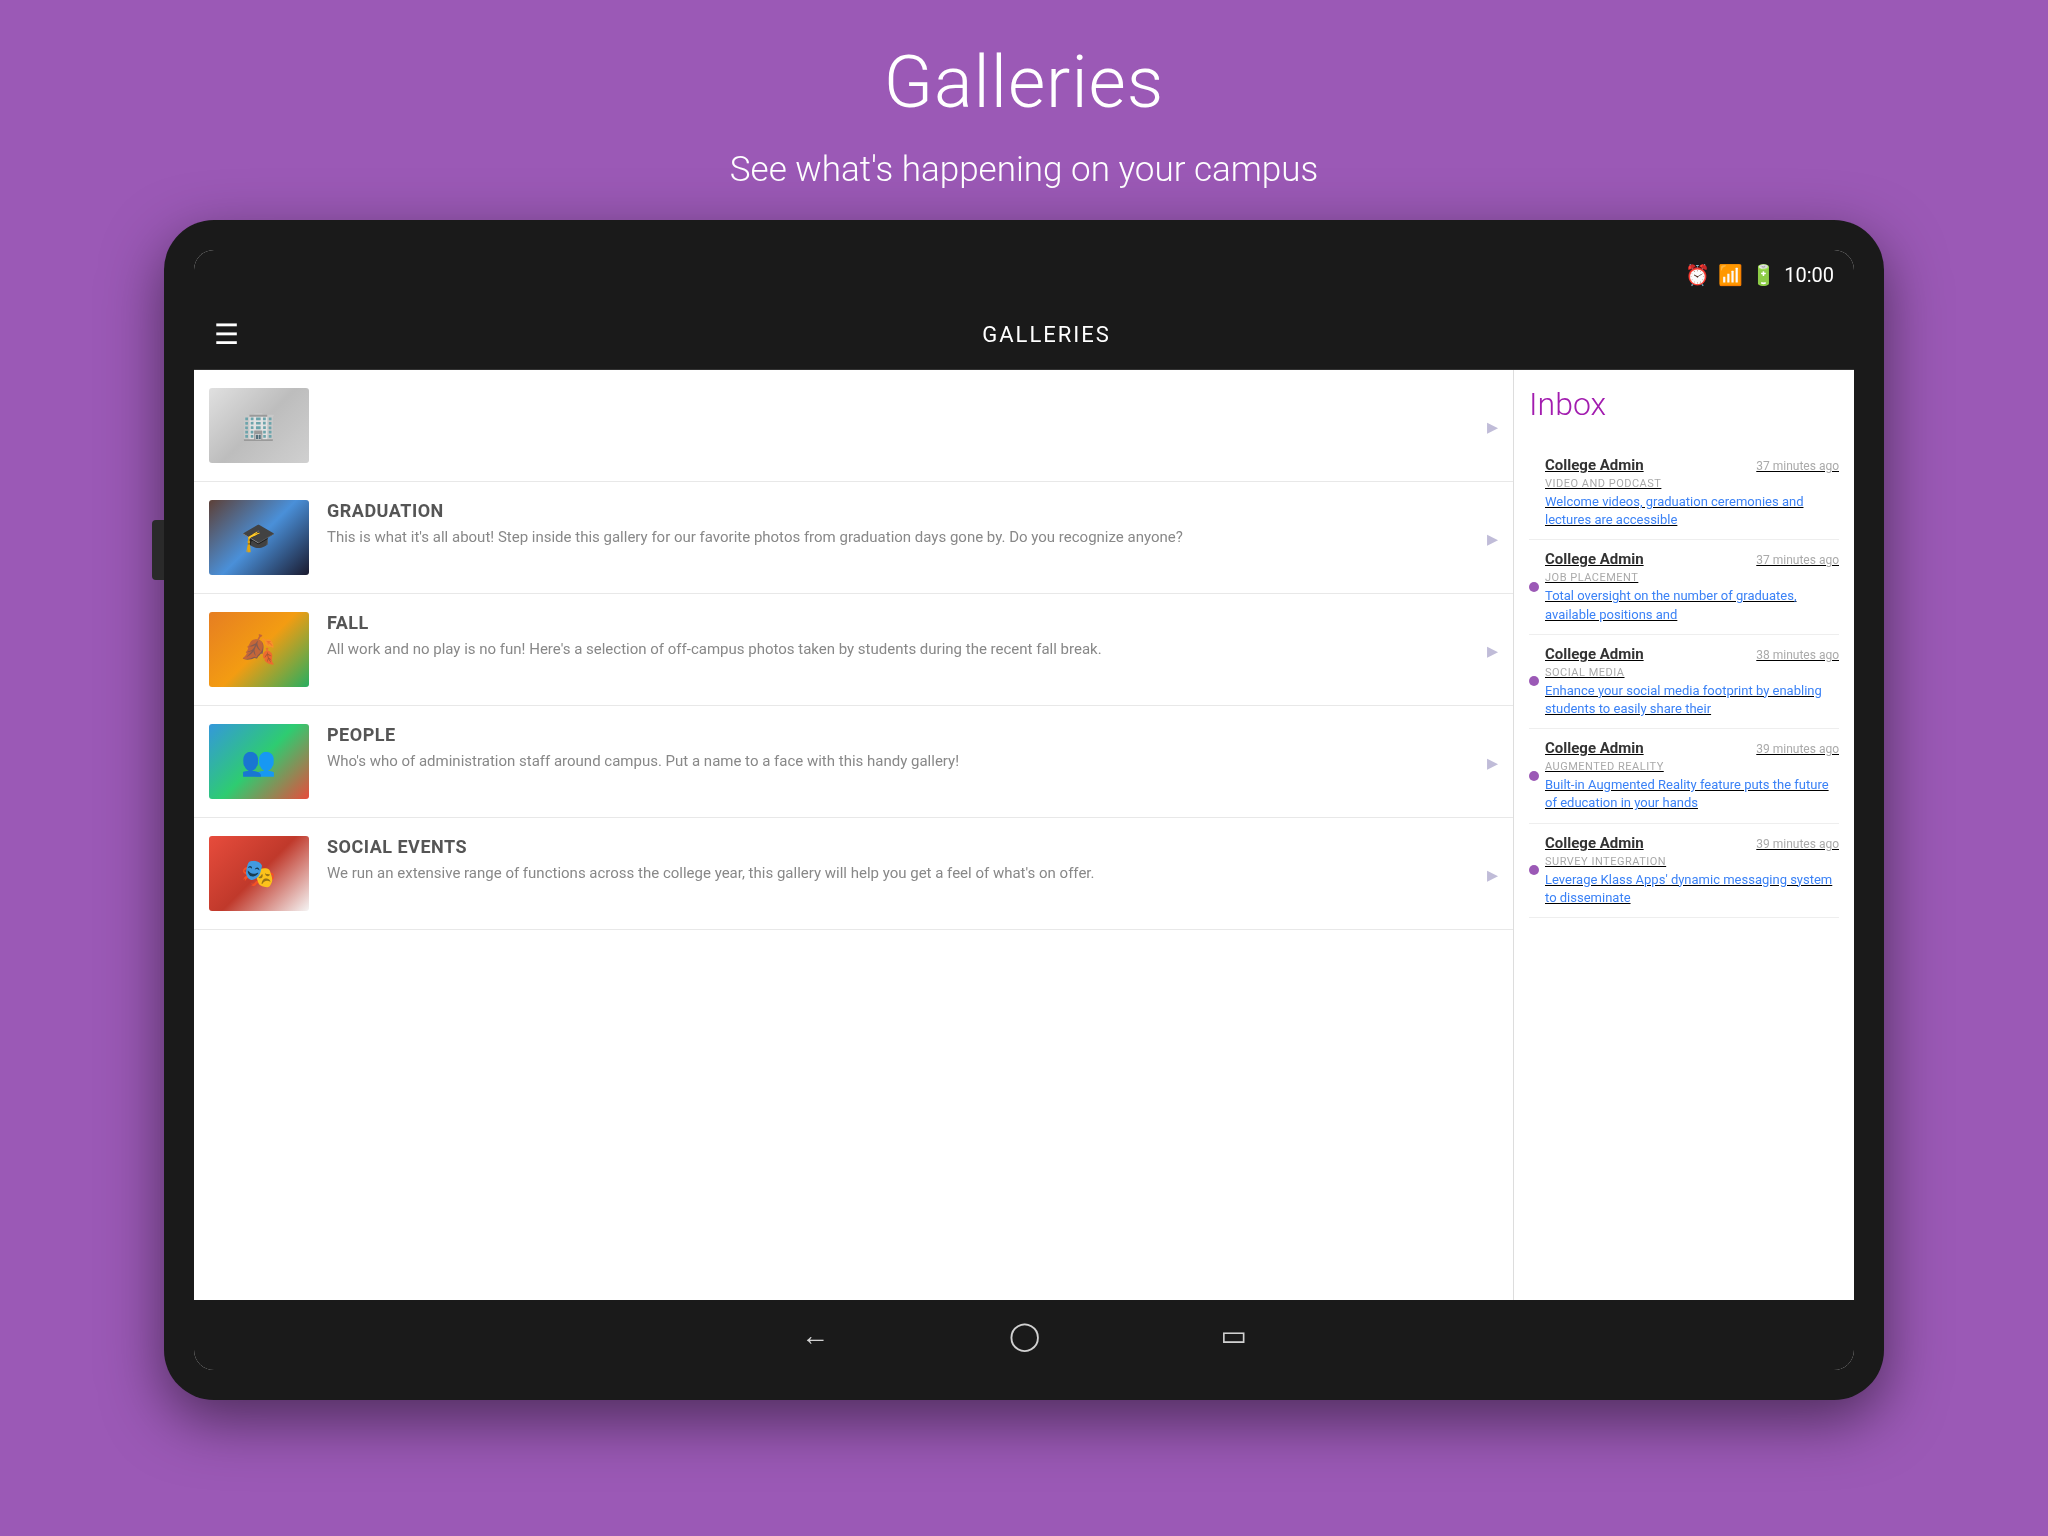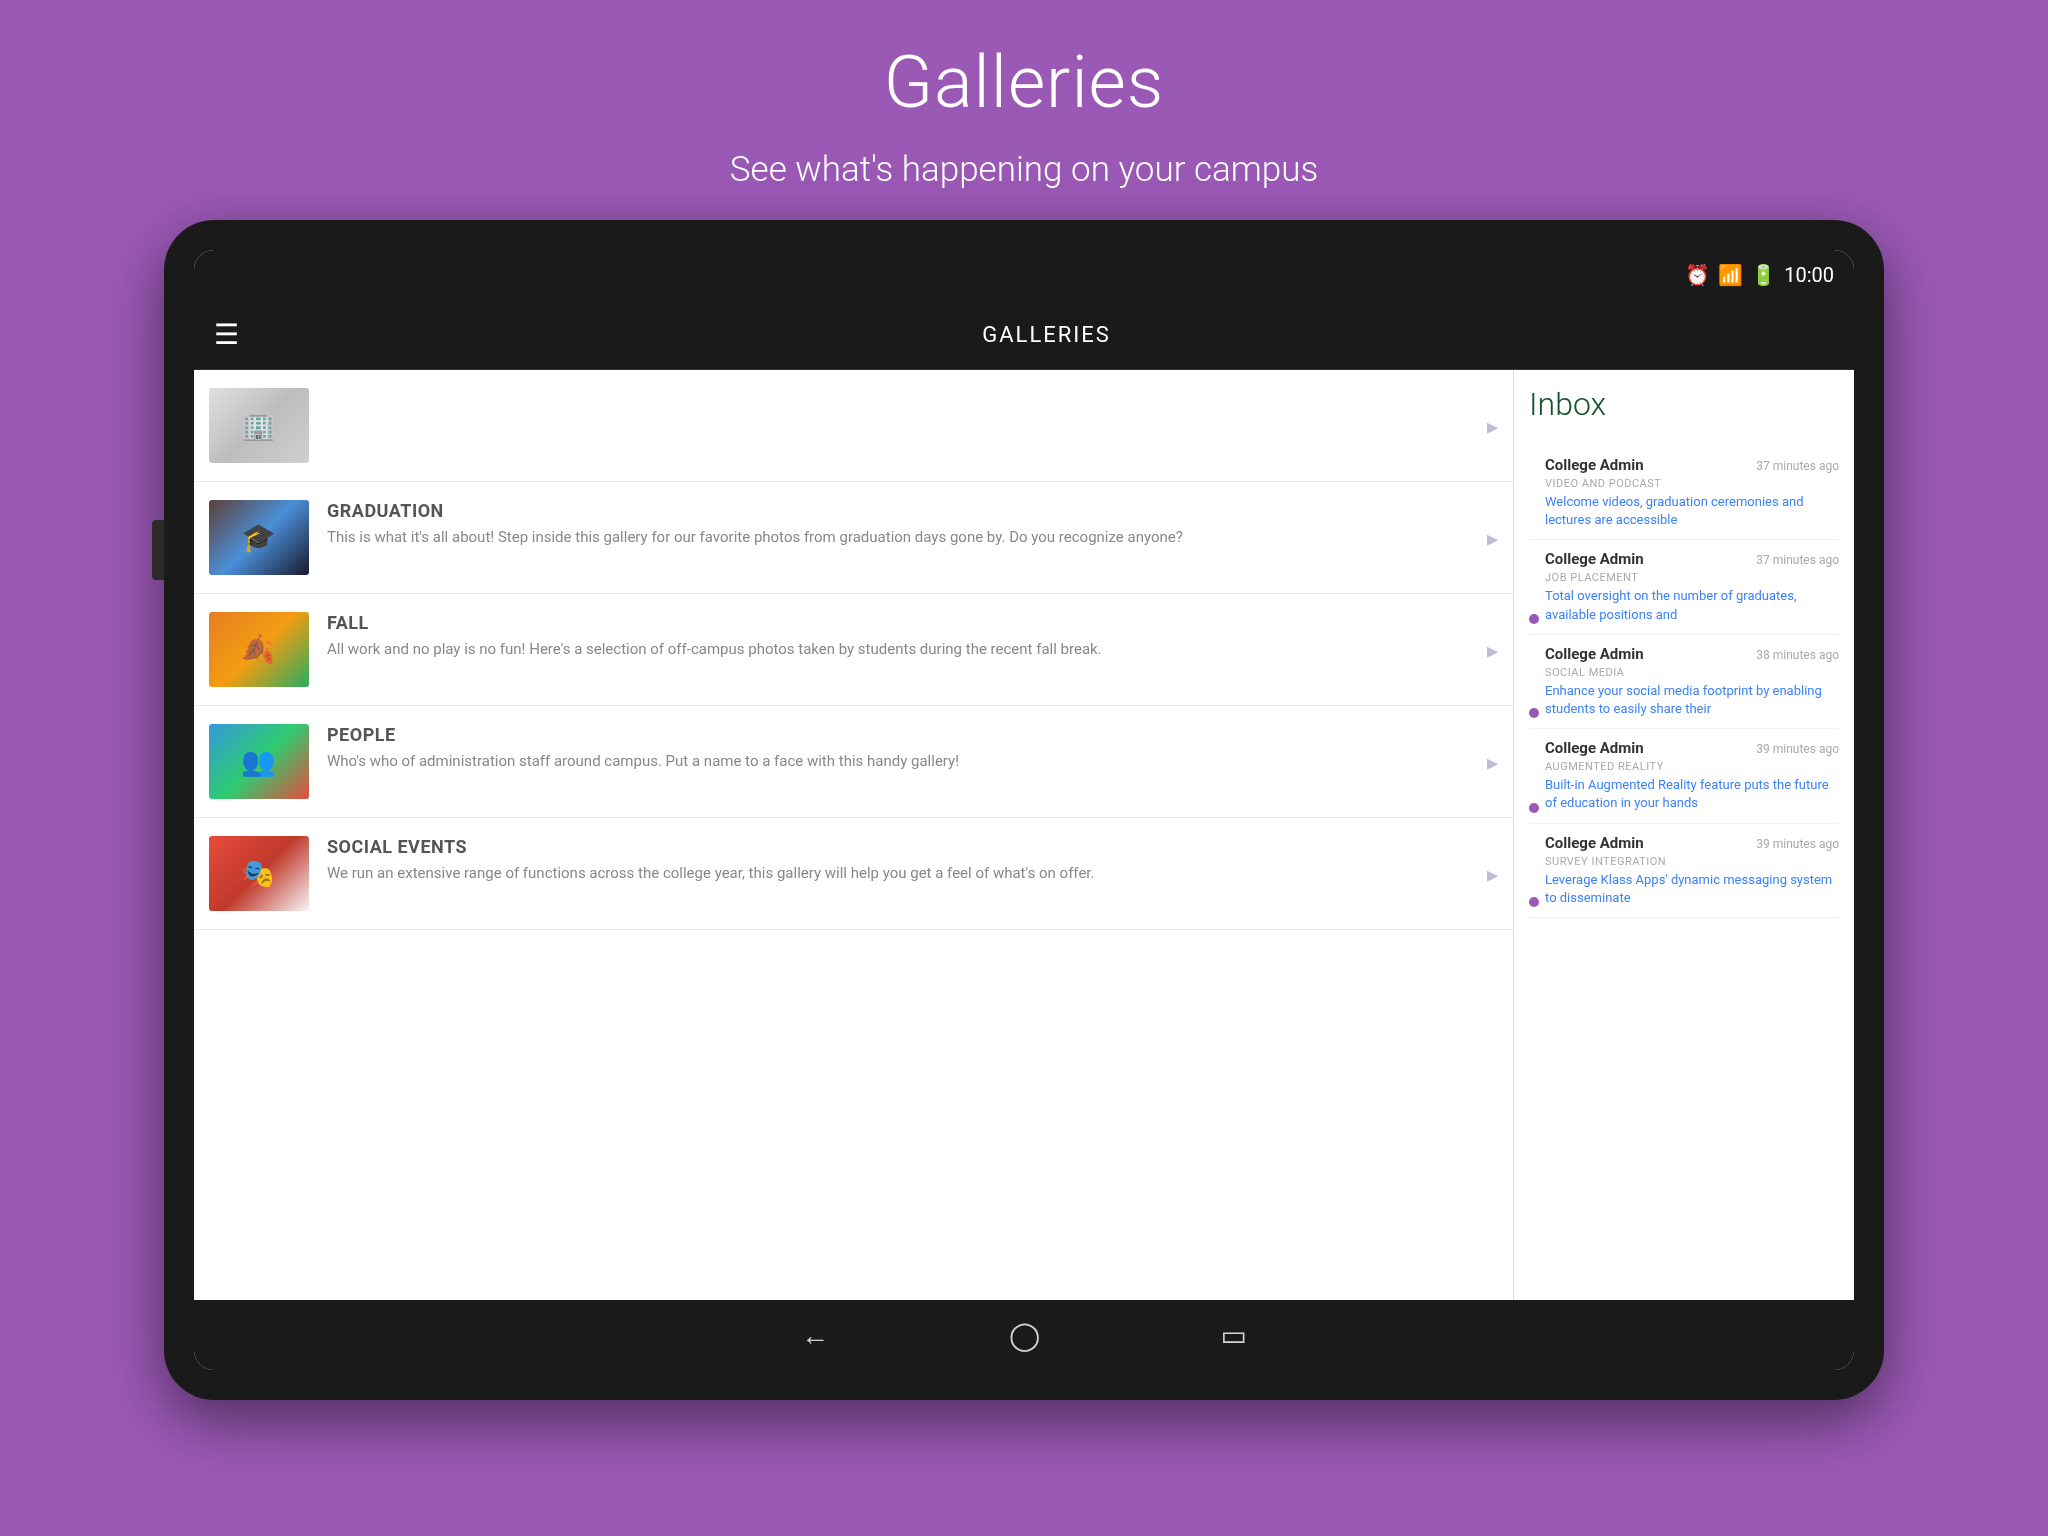--- a/index.html
+++ b/index.html
@@ -161,21 +161,21 @@
     .inbox-panel {
       width: 340px;
       background: white;
       overflow-y: auto;
       padding: 15px;
       flex-shrink: 0;
     }
     .inbox-title {
       font-size: 32px;
       font-weight: 300;
-      color: #14532d;
+      color: #a21caf;
       margin-bottom: 15px;
       padding-bottom: 8px;
     }
     .inbox-item {
       border-bottom: 1px solid #eee;
       padding: 10px 0;
     }
     .inbox-item-header {
       display: flex;
       justify-content: space-between;
@@ -209,21 +209,22 @@
       width: 10px;
       height: 10px;
       border-radius: 50%;
       background: #9b59b6;
       display: inline-block;
       margin-right: 6px;
       flex-shrink: 0;
     }
     .inbox-item-row {
       display: flex;
-      align-items: flex-end;
+      align-items: center;
+      text-decoration: underline;
     }
     .inbox-item-body {
       flex: 1;
     }
     
     .nav-bar {
       background: #1a1a1a;
       height: 70px;
       display: flex;
       align-items: center;

